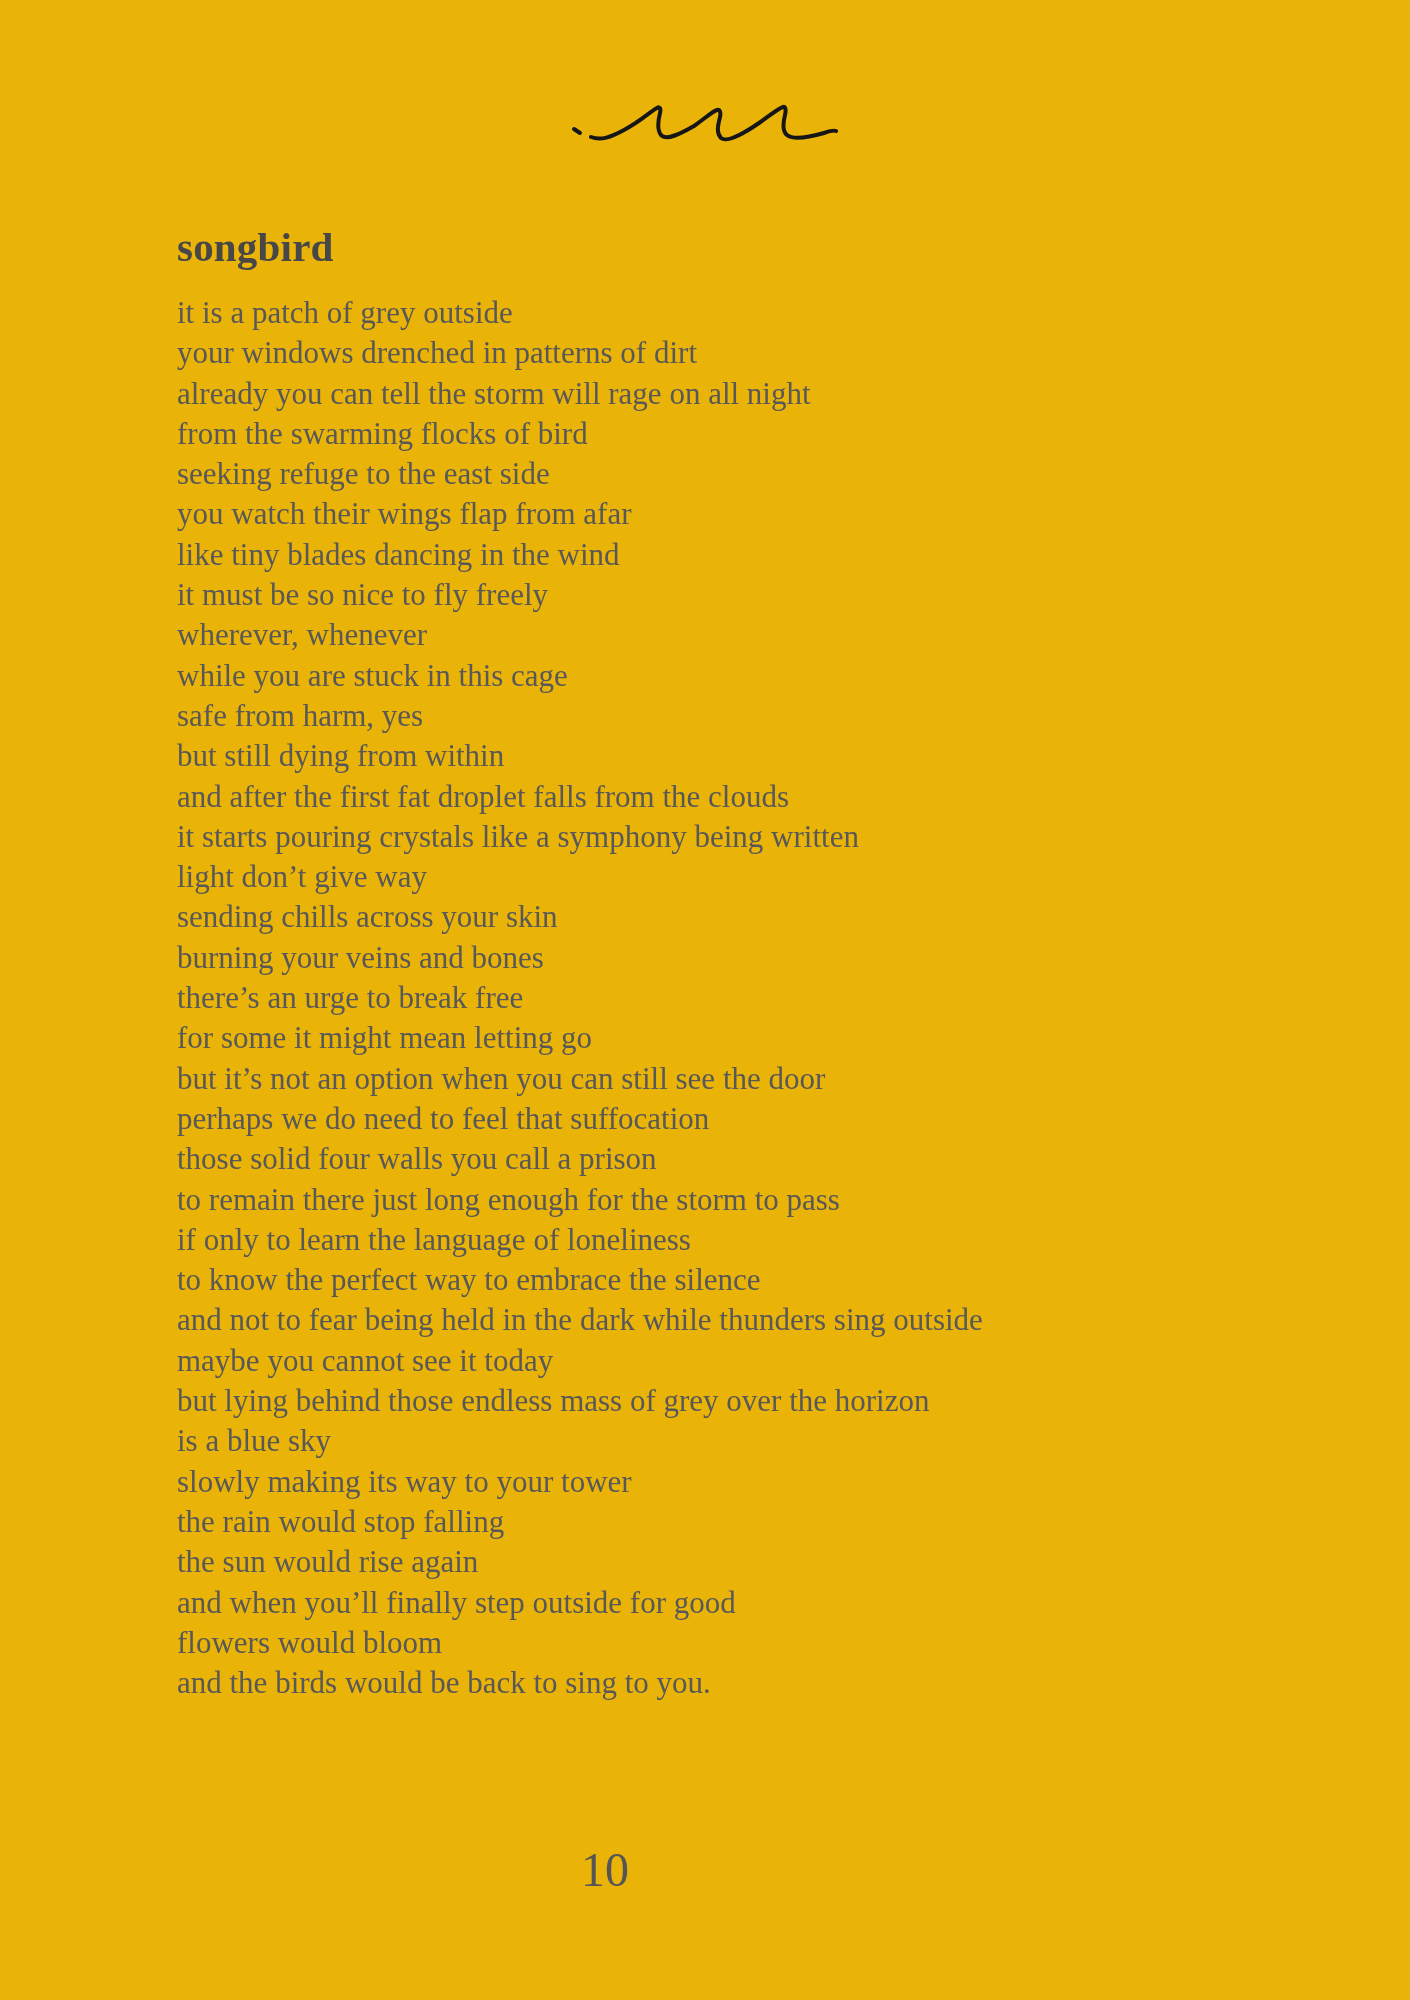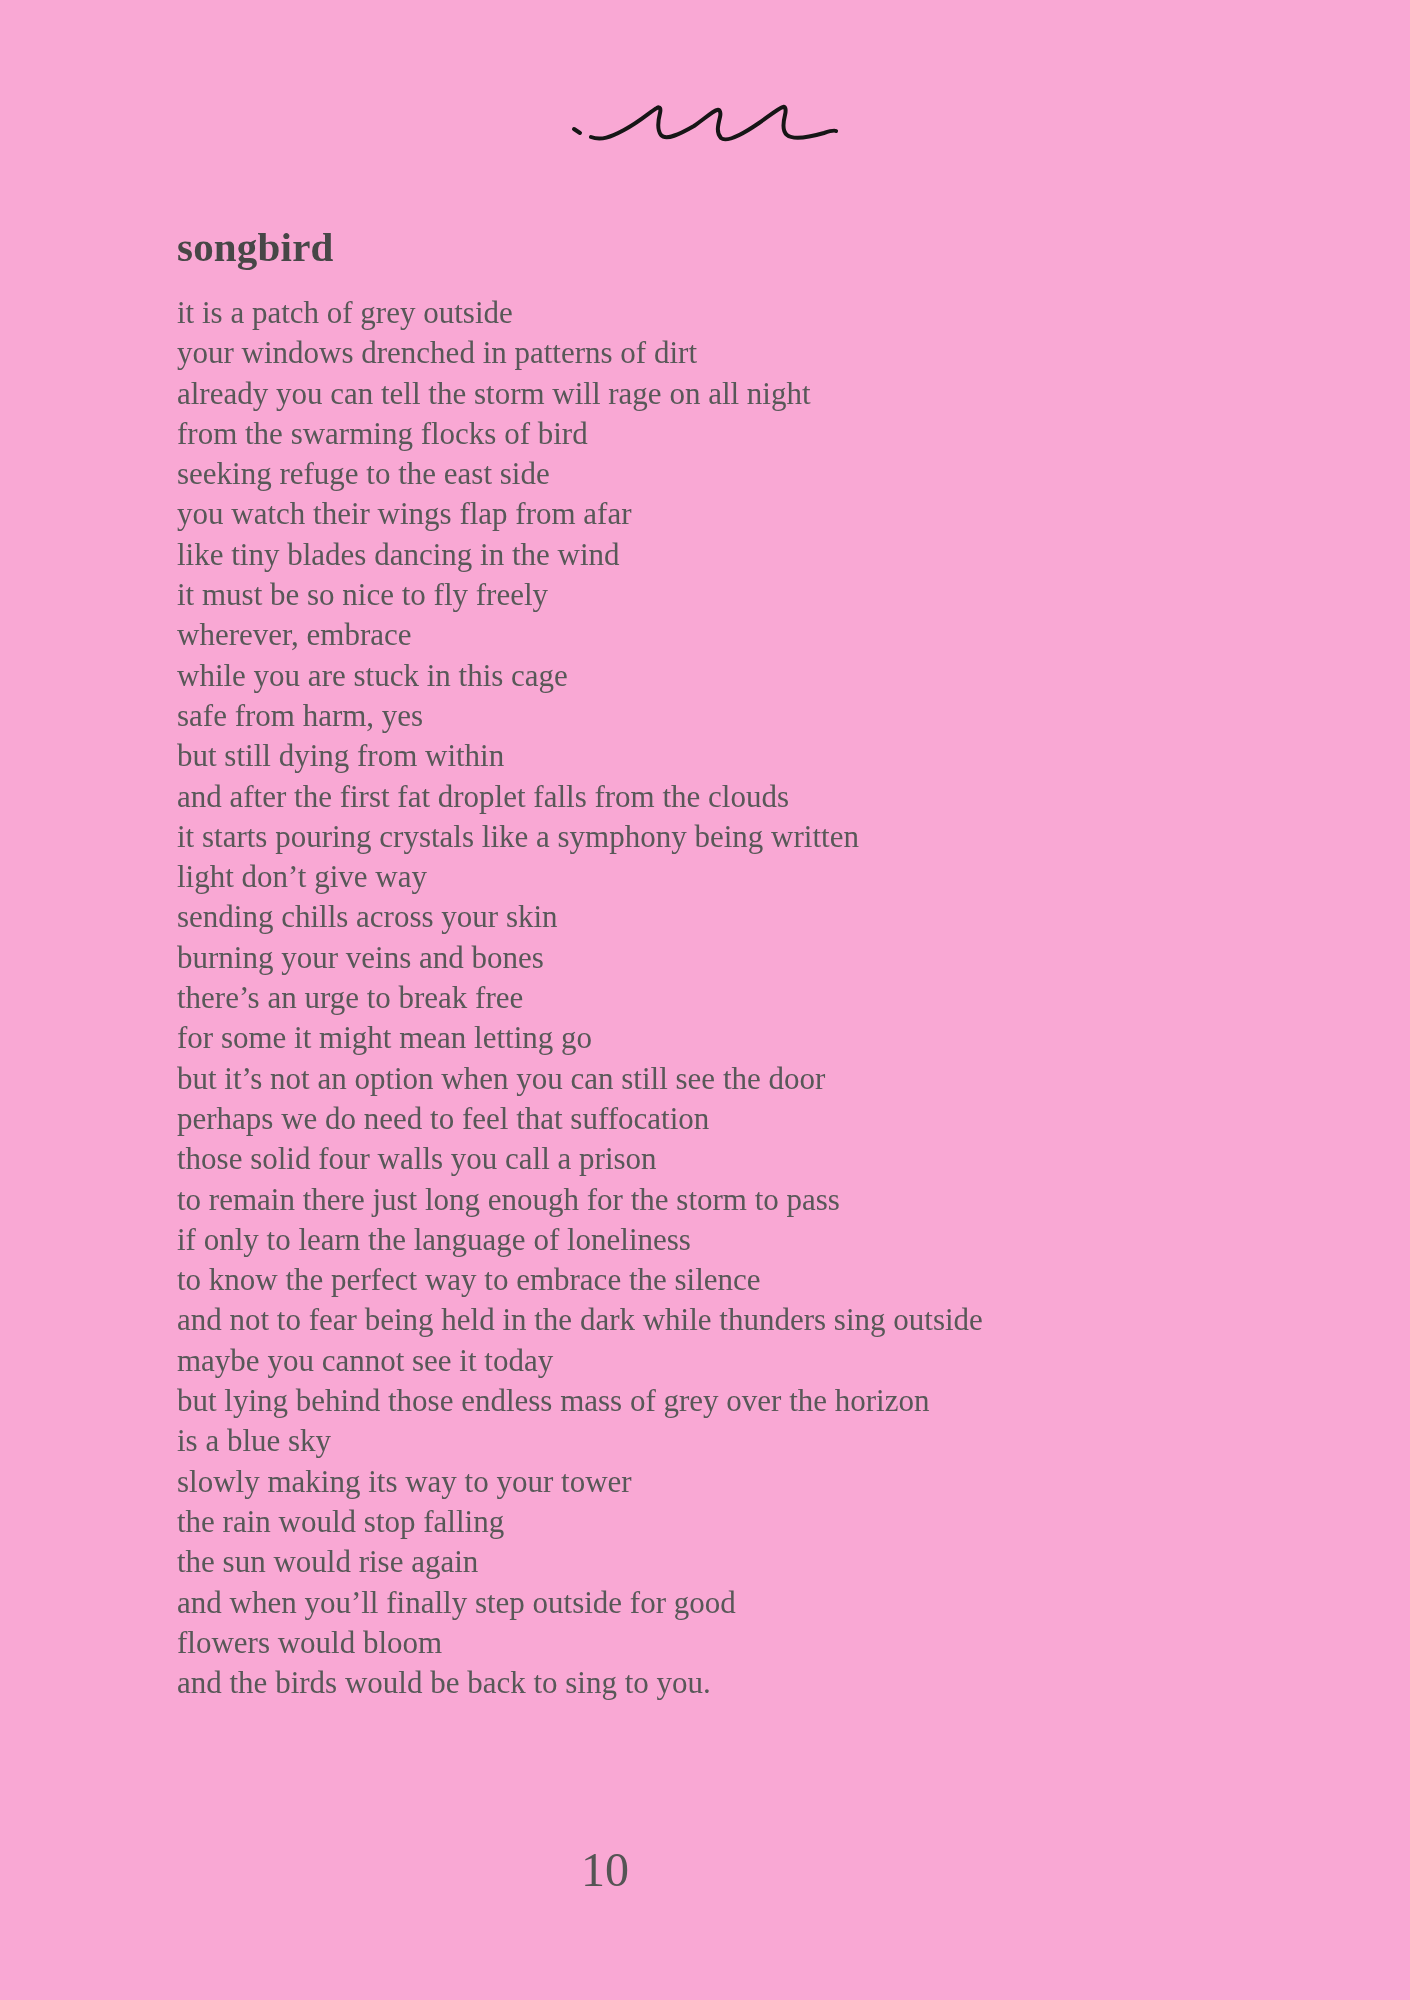--- a/index.html
+++ b/index.html
@@ -4,21 +4,21 @@
 <style>
   html, body {
     margin: 0;
     padding: 0;
     background: #ffffff;
   }
   .page {
     position: relative;
     width: 1410px;
     height: 2000px;
-    background: #f9a8d4;
+    background: #eab308;
     overflow: hidden;
     font-family: "Liberation Serif", "DejaVu Serif", serif;
   }
   .doodle {
     position: absolute;
     left: 560px;
     top: 88px;
     width: 290px;
     height: 64px;
   }
@@ -84,21 +84,21 @@
 
   <div class="poem-body">
       <div class="poem-line">it is a patch of grey outside</div>
       <div class="poem-line">your windows drenched in patterns of dirt</div>
       <div class="poem-line">already you can tell the storm will rage on all night</div>
       <div class="poem-line">from the swarming flocks of bird</div>
       <div class="poem-line">seeking refuge to the east side</div>
       <div class="poem-line">you watch their wings flap from afar</div>
       <div class="poem-line">like tiny blades dancing in the wind</div>
       <div class="poem-line">it must be so nice to fly freely</div>
-      <div class="poem-line">wherever, embrace</div>
+      <div class="poem-line">wherever, whenever</div>
       <div class="poem-line">while you are stuck in this cage</div>
       <div class="poem-line">safe from harm, yes</div>
       <div class="poem-line">but still dying from within</div>
       <div class="poem-line">and after the first fat droplet falls from the clouds</div>
       <div class="poem-line">it starts pouring crystals like a symphony being written</div>
       <div class="poem-line">light don’t give way</div>
       <div class="poem-line">sending chills across your skin</div>
       <div class="poem-line">burning your veins and bones</div>
       <div class="poem-line">there’s an urge to break free</div>
       <div class="poem-line">for some it might mean letting go</div>

